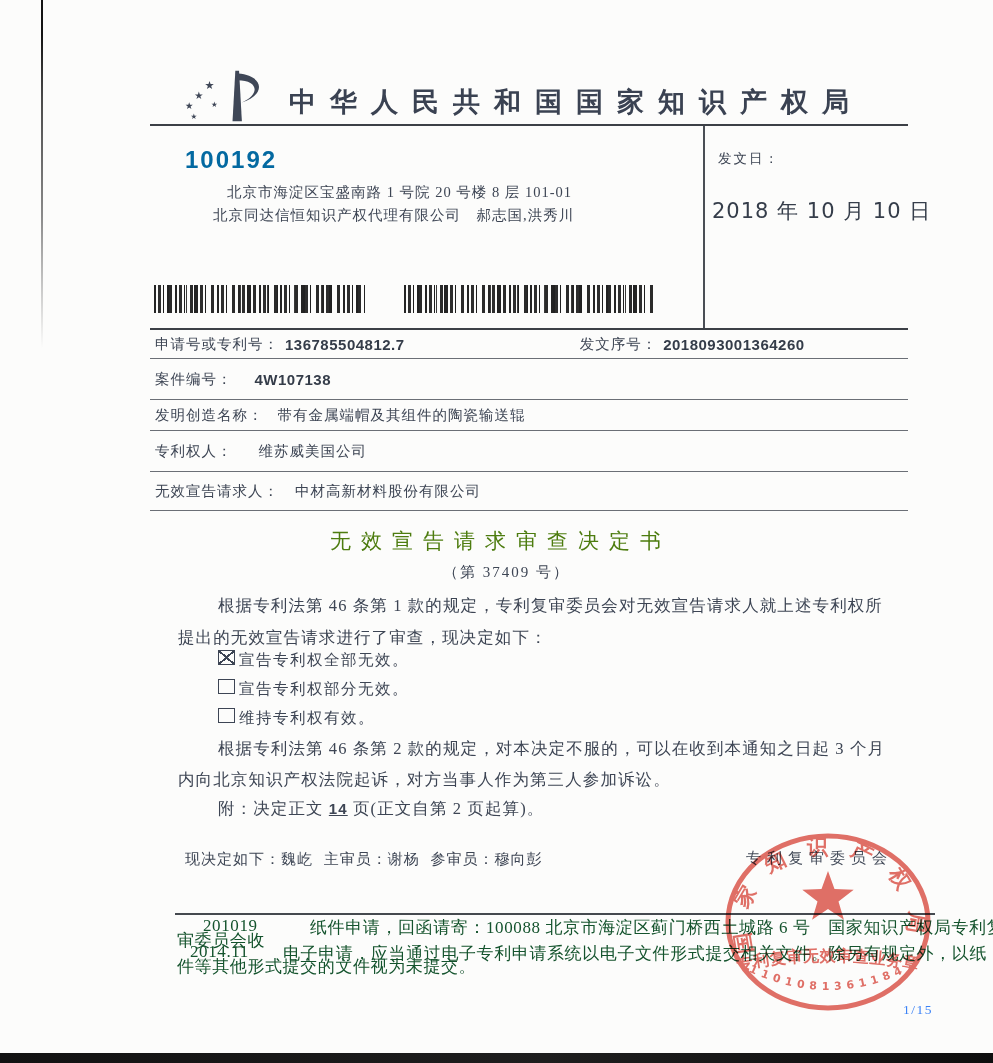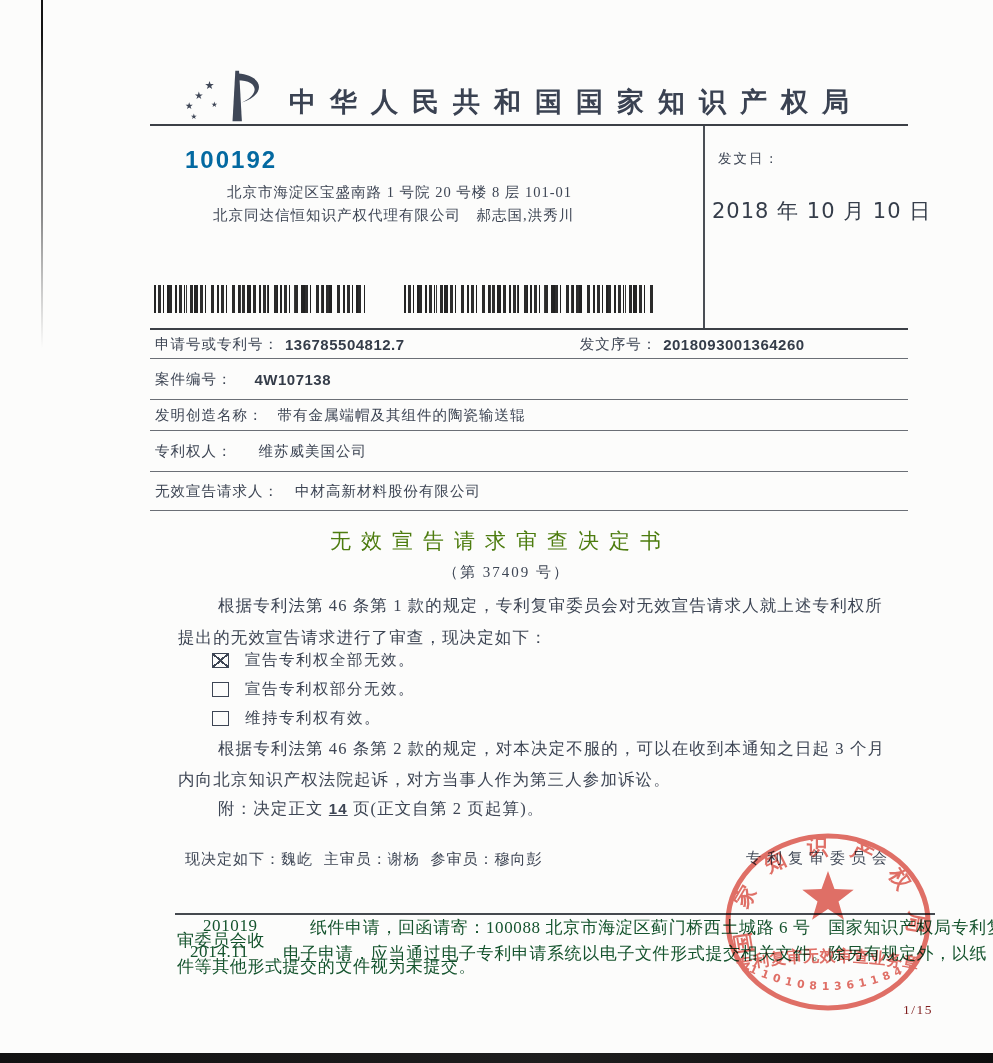--- a/index.html
+++ b/index.html
@@ -46,37 +46,37 @@
     font-size:14.5px;letter-spacing:1px;padding-left:5px;}
   .r1{height:28px;} .r2{height:40px;} .r3{height:30px;} .r4{height:40px;} .r5{height:38px;}
   .fval{font-family:"Liberation Sans",sans-serif;font-weight:bold;font-size:15px;
     letter-spacing:.5px;color:#343c49;}
   .g1{margin-left:6px;} 
 
   
   .doc-title{left:330px;top:527px;font-size:21px;font-weight:normal;letter-spacing:10px;color:#4d7c0f;}
   .doc-number{left:443px;top:563px;font-size:15px;letter-spacing:2px;}
   .bodyline{font-size:16.5px;letter-spacing:1.1px;color:#3d4554;}
-  .option{position:absolute;left:212px;display:flex;align-items:center;font-size:15.5px;letter-spacing:1.5px;gap:12px;}
+  .option{position:absolute;left:218px;display:flex;font-size:15.5px;letter-spacing:1.5px;}
   .cb{display:inline-block;width:17px;height:15px;border:1.6px solid #3d4554;margin-right:4px;box-sizing:border-box;}
   .cb.checked{background:
       linear-gradient(to top right,rgba(0,0,0,0) 45%,#3d4554 45% 55%,rgba(0,0,0,0) 55%),
       linear-gradient(to bottom right,rgba(0,0,0,0) 45%,#3d4554 45% 55%,rgba(0,0,0,0) 55%);}
   .attach-pages{text-decoration:underline;font-family:"Liberation Sans",sans-serif;font-weight:bold;font-size:15px;}
 
   
   .sig{left:185px;top:850px;font-size:15px;letter-spacing:1px;}
   .sig .lbl{margin-left:6px;}
   .sig .lbl:first-child{margin-left:0;}
   .committee{left:746px;top:849px;font-size:15px;letter-spacing:6px;color:#434b59;}
 
   
   .rule-foot{left:175px;top:913px;width:760px;height:1.5px;background:#45494f;}
   .f{font-size:17px;letter-spacing:.6px;color:#14532d;}
-  .page-num{left:903px;top:1002px;font-size:13.5px;letter-spacing:1.5px;color:#7f1d1d;}
+  .page-num{left:903px;top:1002px;font-size:13.5px;letter-spacing:1.5px;color:#3b82f6;}
 
   
   .seal{position:absolute;left:716px;top:826px;width:224px;height:196px;
     opacity:.85;mix-blend-mode:multiply;}
 </style>
 </head>
 <body>
 
 <div class="page">
 

